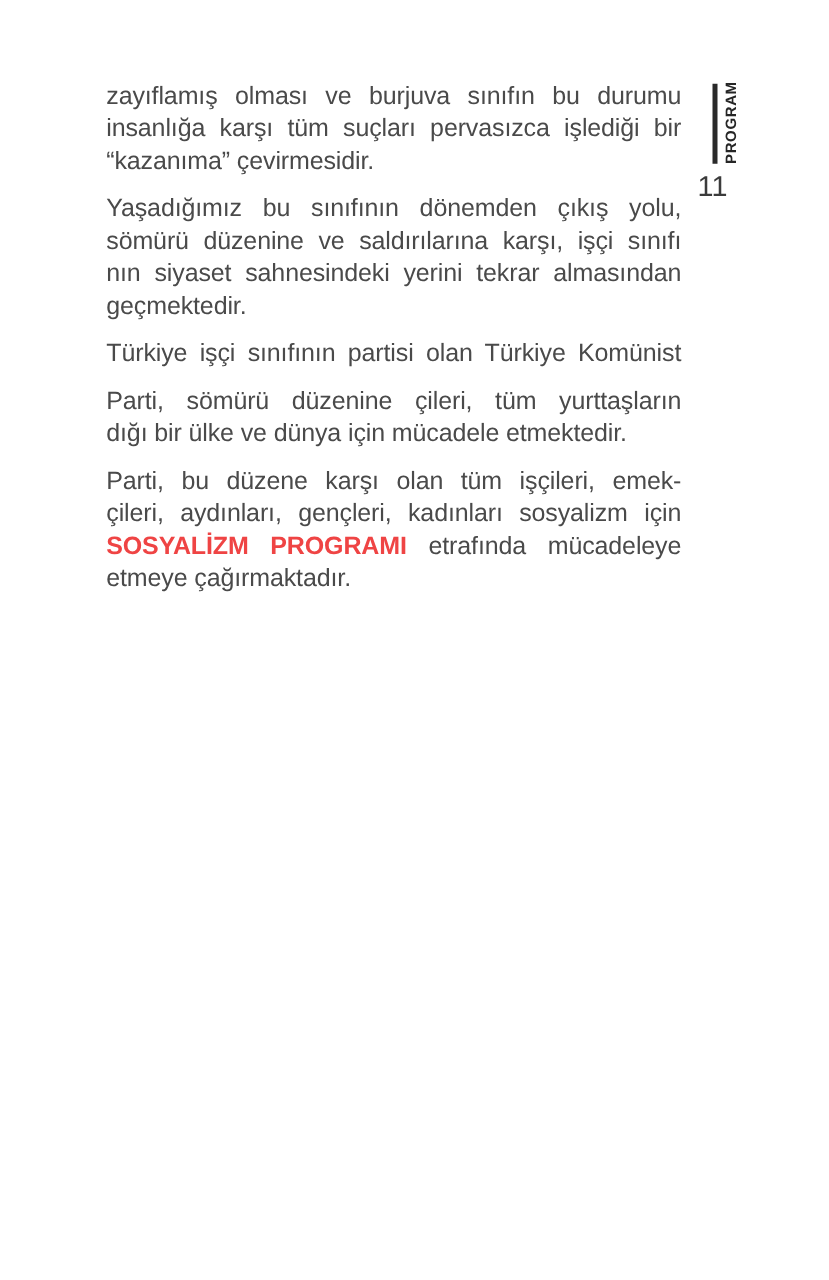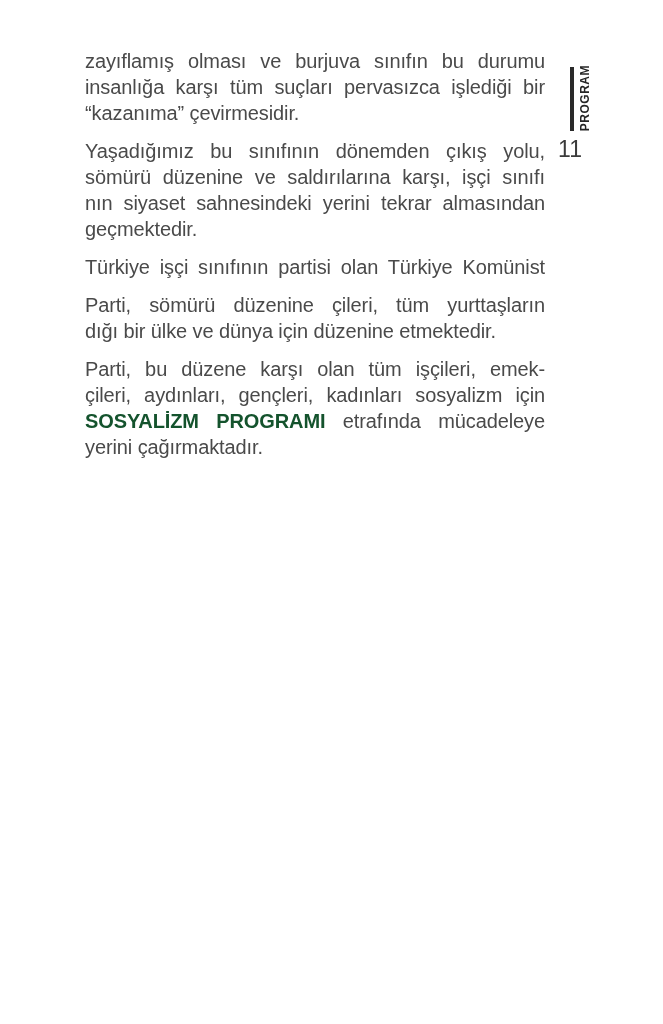--- a/index.html
+++ b/index.html
@@ -13,21 +13,21 @@
   .book-page {
     position: relative;
     width: 663px;
     height: 1024px;
     background: #ffffff;
   }
   
   .text-block {
     position: absolute;
     left: 85px;
-    top: 48px;
+    top: 64px;
     width: 460px;
   }
   .para {
     margin-bottom: 12px;
   }
   .para:last-child { margin-bottom: 12px; }
   .line {
     font-size: 20px;
     line-height: 26px;
     color: #4a4a4a;
@@ -35,21 +35,21 @@
     text-align: justify;
     text-align-last: justify;
     white-space: normal;
   }
   .line.final {
     text-align: center;
     text-align-last: left;
   }
   .line b {
     font-weight: 700;
-    color: #14532d;
+    color: #ef4444;
   }
   
   .section-rule {
     position: absolute;
     left: 570px;
     top: 67px;
     width: 4px;
     height: 64px;
     background: #2a2a2a;
   }
@@ -99,27 +99,27 @@
         <div class="line"><span>Yaşadığımız bu sınıfının dönemden çıkış yolu,</span></div>
         <div class="line"><span>sömürü düzenine ve saldırılarına karşı, işçi sınıfı</span></div>
         <div class="line"><span>nın siyaset sahnesindeki yerini tekrar almasından</span></div>
         <div class="line final"><span>geçmektedir.</span></div>
       </div>
       <div class="para">
         <div class="line"><span>Türkiye işçi sınıfının partisi olan Türkiye Komünist</span></div>
       </div>
       <div class="para">
         <div class="line"><span>Parti,  sömürü düzenine çileri, tüm yurttaşların</span></div>
-        <div class="line final"><span>dığı bir ülke ve dünya için düzenine etmektedir.</span></div>
+        <div class="line final"><span>dığı bir ülke ve dünya için mücadele etmektedir.</span></div>
       </div>
       <div class="para">
         <div class="line"><span>Parti,  bu düzene karşı olan tüm işçileri, emek-</span></div>
         <div class="line"><span>çileri, aydınları, gençleri, kadınları sosyalizm için</span></div>
         <div class="line"><b>SOSYALİZM PROGRAMI</b><span> etrafında mücadeleye</span></div>
-        <div class="line final"><span>yerini çağırmaktadır.</span></div>
+        <div class="line final"><span>etmeye çağırmaktadır.</span></div>
       </div>
     </main>
 
   <div class="section-rule"></div>
 
   <div class="section-label-wrap">
     <span>PROGRAM</span>
   </div>
 
   <div class="page-number">11</div>

